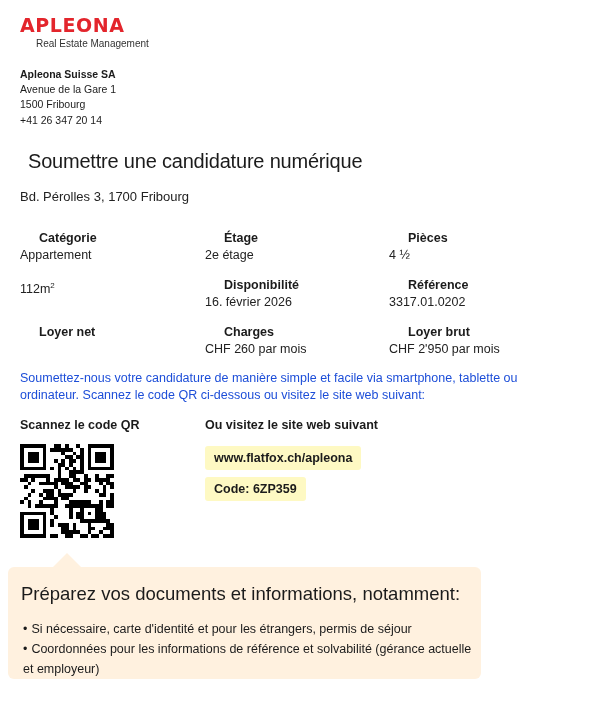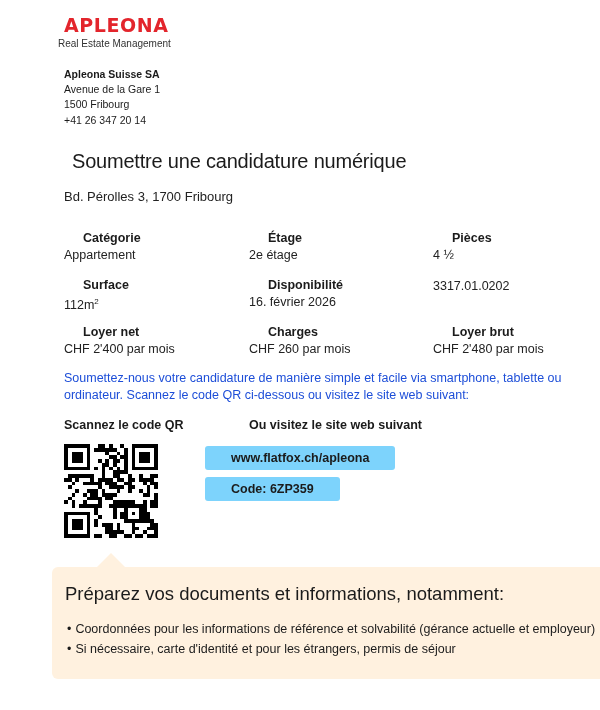--- a/index.html
+++ b/index.html
@@ -1,42 +1,42 @@
 <!DOCTYPE html>
 <html><head>
 <meta charset="utf-8">
 <style>
   html, body { margin: 0; padding: 0; background: #ffffff; }
   body { width: 600px; height: 710px; position: relative; overflow: hidden;
          font-family: "Liberation Sans", "DejaVu Sans", sans-serif; color: #1b1b1b; }
-  .abs { position: absolute; margin-left: 44px; }
+  .abs { position: absolute; }
   .logo { left: 20px; top: 14px; font-family: "DejaVu Sans", sans-serif; font-weight: bold;
           font-size: 19px; letter-spacing: 0.6px; color: #e3252c; line-height: 22px; }
-  .logo-sub { left: 14px; top: 38px; font-size: 10px; color: #333; line-height: 12px; }
+  .logo-sub { left: 36px; top: 38px; font-size: 10px; color: #333; line-height: 12px; }
   .company { left: 20px; top: 67px; font-size: 10.5px; line-height: 15.2px; color: #1b1b1b; }
   .company .name { font-weight: bold; }
   .title { left: 28px; top: 148px; font-size: 20px; font-weight: normal; line-height: 26px; letter-spacing: -0.2px; }
   .address { left: 20px; top: 188px; font-size: 13px; line-height: 17px; color: #222; }
   .grid { left: 20px; top: 230px; width: 570px; }
   .cell { position: absolute; width: 184px; }
   .cell .lbl { font-size: 12.5px; font-weight: bold; line-height: 16px; margin-left: 19px; }
   .cell .val { font-size: 12.5px; line-height: 16px; margin-top: 1px; color: #222; }
   .cell .val sup { font-size: 8px; vertical-align: 5px; }
   .intro { left: 20px; top: 370px; width: 560px; font-size: 12.5px; line-height: 17px; color: #1d4ed8; }
   .qr-head { left: 20px; top: 417px; font-size: 12.5px; font-weight: bold; line-height: 16px; }
   .web-head { left: 205px; top: 417px; font-size: 12.5px; font-weight: bold; line-height: 16px; }
   .qr { left: 20px; top: 444px; width: 94px; height: 94px; display: grid;
         grid-template-columns: repeat(25, 1fr); grid-template-rows: repeat(25, 1fr); }
   .qr span { display: block; }
   .qr span.b { background: #000; }
-  .pill { position: absolute; left: 205px; height: 24px; background: #7dd3fc; border-radius: 3px;
-          font-size: 12.5px; font-weight: bold; line-height: 24px; padding: 0 26px; color: #1b1b1b; }
+  .pill { position: absolute; left: 205px; height: 24px; background: #fef9c3; border-radius: 3px;
+          font-size: 12.5px; font-weight: bold; line-height: 24px; padding: 0 9px; color: #1b1b1b; }
   .pill.url { top: 446px; }
   .pill.code { top: 477px; }
-  .box { left: 8px; top: 567px; width: 592px; height: 112px; background: #fff1df; border-radius: 6px; }
+  .box { left: 8px; top: 567px; width: 473px; height: 112px; background: #fff1df; border-radius: 6px; }
   .tri { left: 53px; top: 553px; width: 0; height: 0; border-left: 14px solid transparent;
          border-right: 14px solid transparent; border-bottom: 14px solid #fff1df; }
   .box-title { position: absolute; left: 13px; top: 15px; font-size: 18.5px; line-height: 24px; color: #1b1b1b; }
   .box-list { position: absolute; left: 15px; top: 52px; margin: 0; padding: 0; list-style: none;
               font-size: 12.5px; line-height: 20px; color: #1b1b1b; }
   .box-list li::before { content: "\2022"; margin-right: 4px; }
 </style>
 </head>
 <body>
 
@@ -61,42 +61,41 @@
   <div class="cell" style="left:185px;top:0">
     <div class="lbl">Étage</div>
     <div class="val">2e étage</div>
   </div>
   <div class="cell" style="left:369px;top:0">
     <div class="lbl">Pièces</div>
     <div class="val">4 ½</div>
   </div>
 
   <div class="cell" style="left:0;top:47px">
-    <div class="lbl">Surface</div>
     <div class="val"><span>112m</span><sup>2</sup></div>
   </div>
   <div class="cell" style="left:185px;top:47px">
     <div class="lbl">Disponibilité</div>
     <div class="val">16. février 2026</div>
   </div>
   <div class="cell" style="left:369px;top:47px">
+    <div class="lbl">Référence</div>
     <div class="val">3317.01.0202</div>
   </div>
 
   <div class="cell" style="left:0;top:94px">
     <div class="lbl">Loyer net</div>
-    <div class="val">CHF 2'400 par mois</div>
   </div>
   <div class="cell" style="left:185px;top:94px">
     <div class="lbl">Charges</div>
     <div class="val">CHF 260 par mois</div>
   </div>
   <div class="cell" style="left:369px;top:94px">
     <div class="lbl">Loyer brut</div>
-    <div class="val">CHF 2'480 par mois</div>
+    <div class="val">CHF 2'950 par mois</div>
   </div>
 </div>
 
 <div class="abs intro">Soumettez-nous votre candidature de manière simple et facile via smartphone, tablette ou ordinateur. Scannez le code QR ci-dessous ou visitez le site web suivant:</div>
 
 <div class="abs qr-head">Scannez le code QR</div>
 <div class="abs web-head">Ou visitez le site web suivant</div>
 
 <div class="abs qr" id="qr">
     <span class="b"></span>
@@ -726,16 +725,16 @@
     <span class="b"></span>
   </div>
 
 <div class="pill url">www.flatfox.ch/apleona</div>
 <div class="pill code">Code: 6ZP359</div>
 
 <div class="abs tri"></div>
 <div class="abs box">
   <div class="box-title">Préparez vos documents et informations, notamment:</div>
   <ul class="box-list">
+    <li>Si nécessaire, carte d'identité et pour les étrangers, permis de séjour</li>
     <li>Coordonnées pour les informations de référence et solvabilité (gérance actuelle et employeur)</li>
-    <li>Si nécessaire, carte d'identité et pour les étrangers, permis de séjour</li>
   </ul>
 </div>
 
 </body></html>

